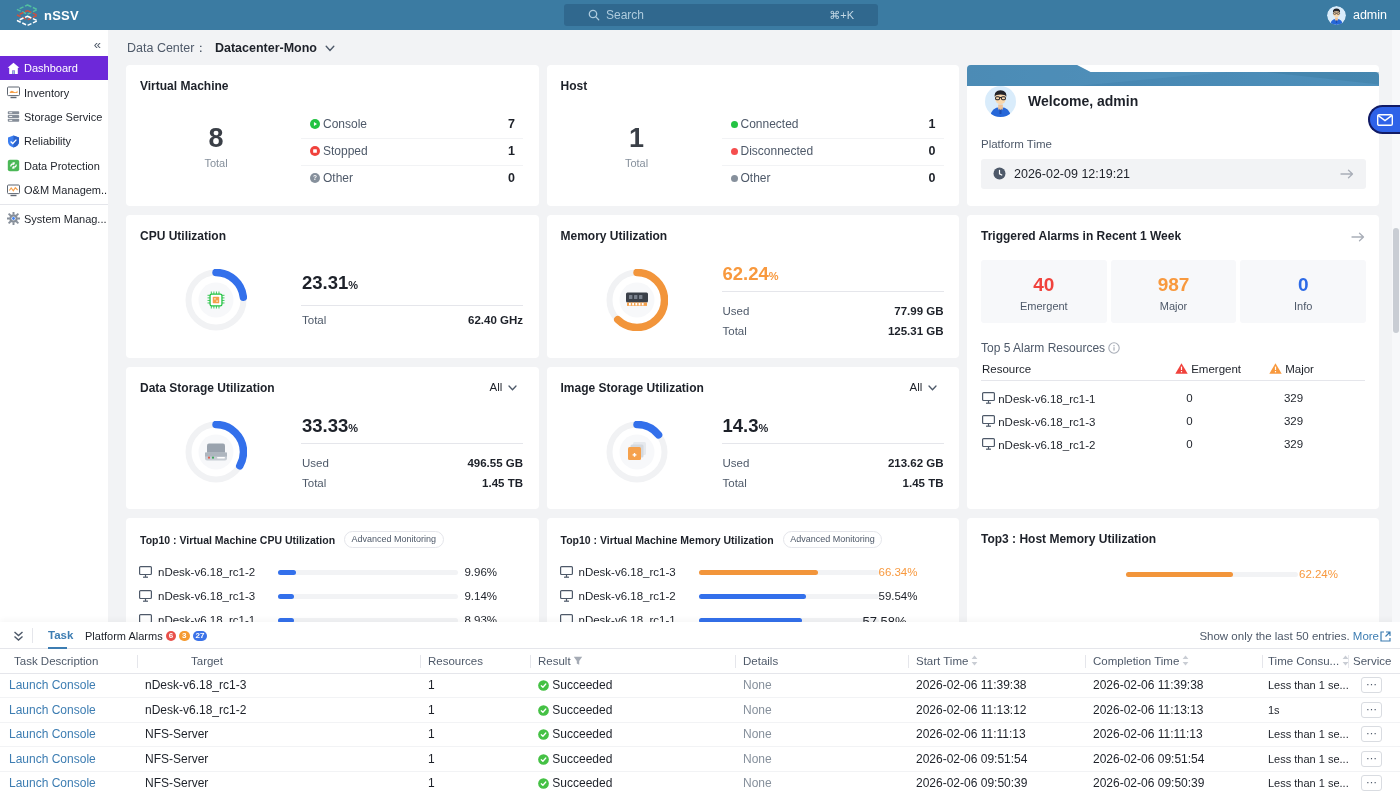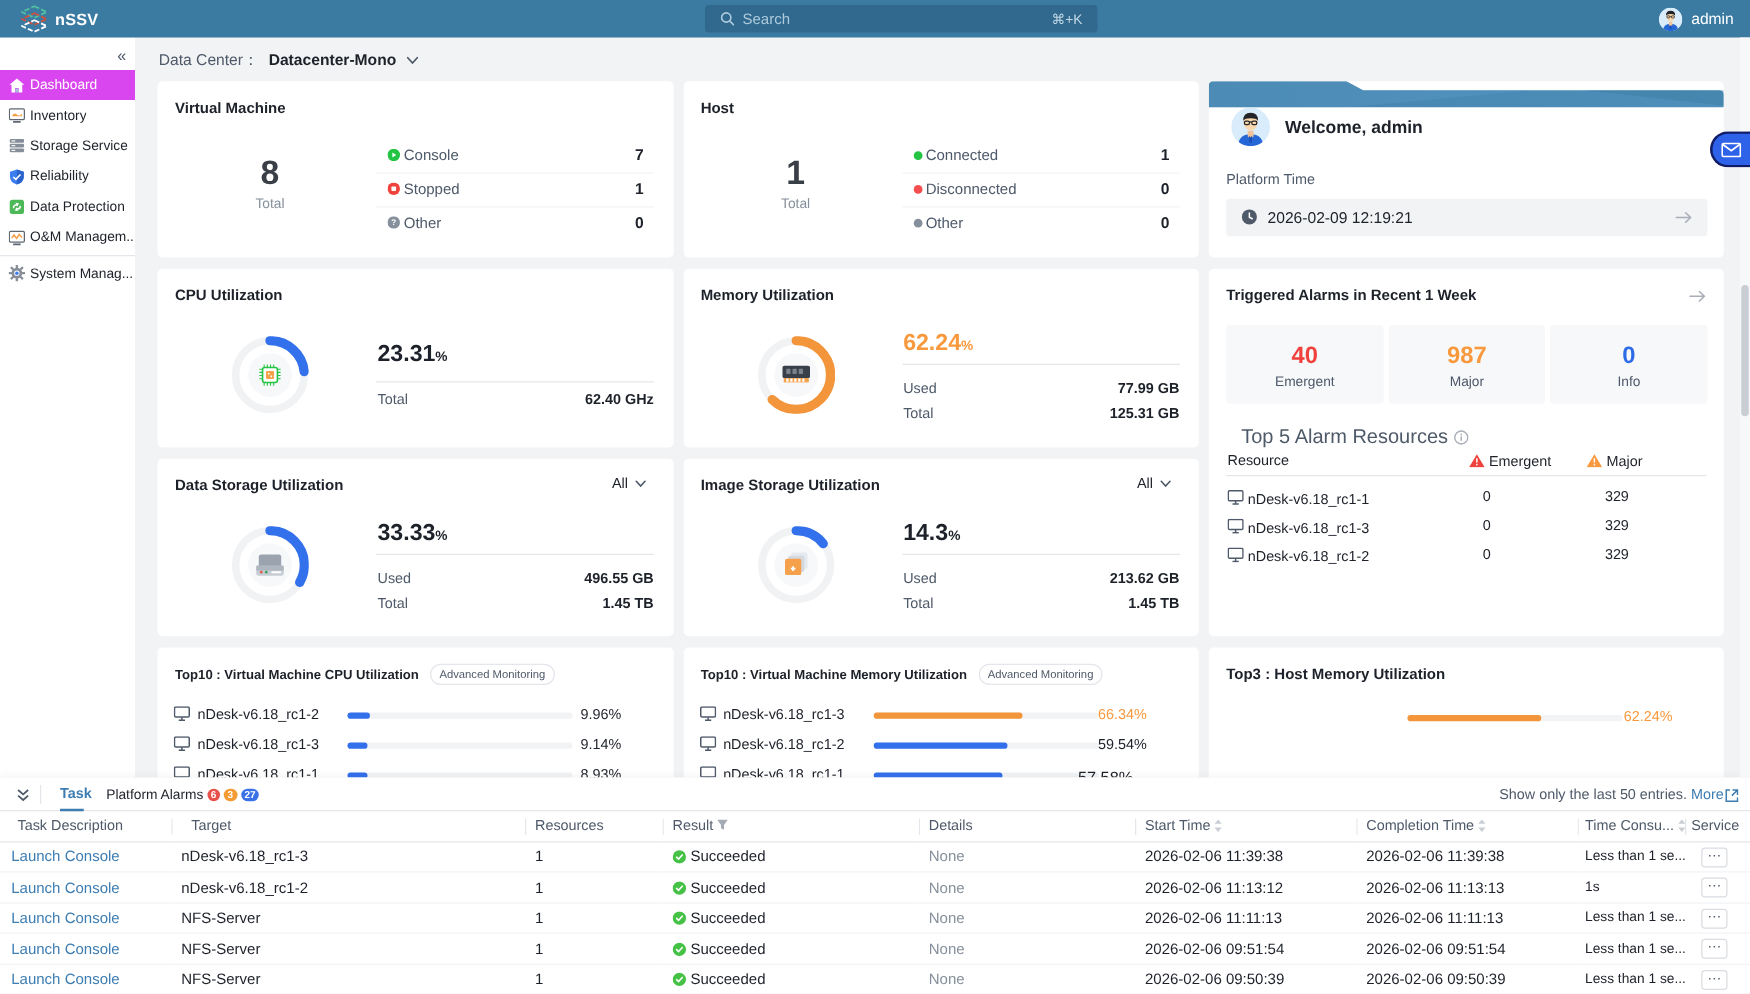--- a/index.html
+++ b/index.html
@@ -1,22 +1,22 @@
 <!DOCTYPE html>
 <html><head><meta charset="utf-8"><style>
 * { margin:0; padding:0; box-sizing:border-box; }
 html,body { width:1400px; height:795px; overflow:hidden; }
 body { font-family:"Liberation Sans", sans-serif; background:#F2F3F5; color:#1D2129; position:relative; }
 .abs { position:absolute; }
 #header { position:absolute; left:0; top:0; width:1400px; height:30px; background:#3B7BA2; z-index:30; }
-#searchbox { position:absolute; left:564px; top:4px; width:314px; height:22px; background:#30688E; border-radius:3px; display:flex; align-items:center; padding:0 12px; }
+#searchbox { position:absolute; left:564px; top:4px; width:314px; height:22px; background:#30688E; border-radius:3px; display:flex; align-items:center; padding:0 24px; }
 #sidebar { position:absolute; left:0; top:30px; width:108px; height:592px; background:#fff; z-index:20; }
 .mi { height:24.4px; display:flex; align-items:center; padding-left:7px; gap:4px; font-size:11px; color:#1D2129; }
 .mi span { white-space:nowrap; overflow:hidden; }
-.mi.active { background:#d946ef; color:#fff; }
+.mi.active { background:#6d28d9; color:#fff; }
 #main { position:absolute; left:108px; top:30px; width:1292px; height:592px; background:#F2F3F5; overflow:hidden; z-index:10; }
 .card { position:absolute; background:#fff; border-radius:4px; }
 .ctitle { position:absolute; font-size:12px; font-weight:bold; color:#1D2129; line-height:17px; }
 .statrow { display:flex; align-items:center; height:27px; font-size:12px; color:#4E5969; }
 .statrow .nm { margin-left:3px; flex:1; }
 .statrow .vl { font-weight:bold; color:#1D2129; font-size:12.5px; }
 .sline { position:absolute; border-top:1px solid #F2F3F5; }
 .dot { width:7px; height:7px; border-radius:50%; flex:none; }
 .pct { position:absolute; font-size:18.5px; font-weight:bold; color:#1D2129; line-height:18.5px; }
 .pct small { font-size:11px; font-weight:bold; }
@@ -273,21 +273,21 @@
         </div>
 <div class="albox">
           <div class="n" style="color:#F8993E;">987</div>
           <div class="l">Major</div>
         </div>
 <div class="albox">
           <div class="n" style="color:#2E6BE6;">0</div>
           <div class="l">Info</div>
         </div>
 </div>
-<div class="abs" style="left:26px; top:126px; font-size:16px; color:#4E5969;">Top 5 Alarm Resources <svg width="12" height="12" viewBox="0 0 12 12" style="vertical-align:-2px">
+<div class="abs" style="left:14px; top:126px; font-size:12px; color:#4E5969;">Top 5 Alarm Resources <svg width="12" height="12" viewBox="0 0 12 12" style="vertical-align:-2px">
           <circle cx="6" cy="6" r="5.2" fill="none" stroke="#A9AEB8" stroke-width="1.1"></circle>
           <rect x="5.4" y="5.2" width="1.2" height="3.4" fill="#A9AEB8"></rect>
           <rect x="5.4" y="3" width="1.2" height="1.3" fill="#A9AEB8"></rect>
         </svg></div>
 <div class="abs" style="left:15px; top:148px; font-size:11.5px; color:#1D2129;">Resource</div>
 <div class="abs" style="left:208px; top:148px; font-size:11.5px; color:#1D2129;"><svg width="13" height="11" viewBox="0 0 13 11" style="vertical-align:-1px">
           <path d="M6.5 0.3 L12.7 10.7 H0.3 Z" fill="#F0423C"></path>
           <rect x="5.9" y="3.6" width="1.2" height="3.4" fill="#fff"></rect>
           <rect x="5.9" y="8" width="1.2" height="1.3" fill="#fff"></rect>
         </svg> Emergent</div>
@@ -429,21 +429,21 @@
         <col style="width:205px;">
         <col style="width:173px;">
         <col style="width:177px;">
         <col style="width:177px;">
         <col style="width:86px;">
         <col style="width:52px;">
       </colgroup>
 <tbody>
         <tr>
 <th style="padding-left:14px;">Task Description</th>
-<th><span class="thsep"></span><span style="padding-left:16px; display:inline-block;">Target</span></th>
+<th><span class="thsep"></span><span style="padding-left:16px; display:inline-block;margin-left:38px;">Target</span></th>
 <th><span class="thsep"></span><span style="padding-left:8px; display:inline-block;">Resources</span></th>
 <th><span class="thsep"></span><span style="padding-left:8px; display:inline-block;">Result</span><svg width="10" height="10" viewBox="0 0 10 10" style="vertical-align:-1px;margin-left:2px">
               <path d="M0.8 0.8 H9.2 L6.2 5 V8.8 L3.8 7.6 V5 Z" fill="#A5ABB5"></path>
             </svg></th>
 <th><span class="thsep"></span><span style="padding-left:8px; display:inline-block;">Details</span></th>
 <th><span class="thsep"></span><span style="padding-left:8px; display:inline-block;">Start Time</span><svg width="7" height="11" viewBox="0 0 7 11" style="vertical-align:-1.5px;margin-left:3px">
               <path d="M3.5 0.5 L6.4 4 H0.6 Z" fill="#C9CDD4"></path>
               <path d="M3.5 10.5 L0.6 7 H6.4 Z" fill="#C9CDD4"></path>
             </svg></th>
 <th><span class="thsep"></span><span style="padding-left:8px; display:inline-block;">Completion Time</span><svg width="7" height="11" viewBox="0 0 7 11" style="vertical-align:-1.5px;margin-left:3px">

